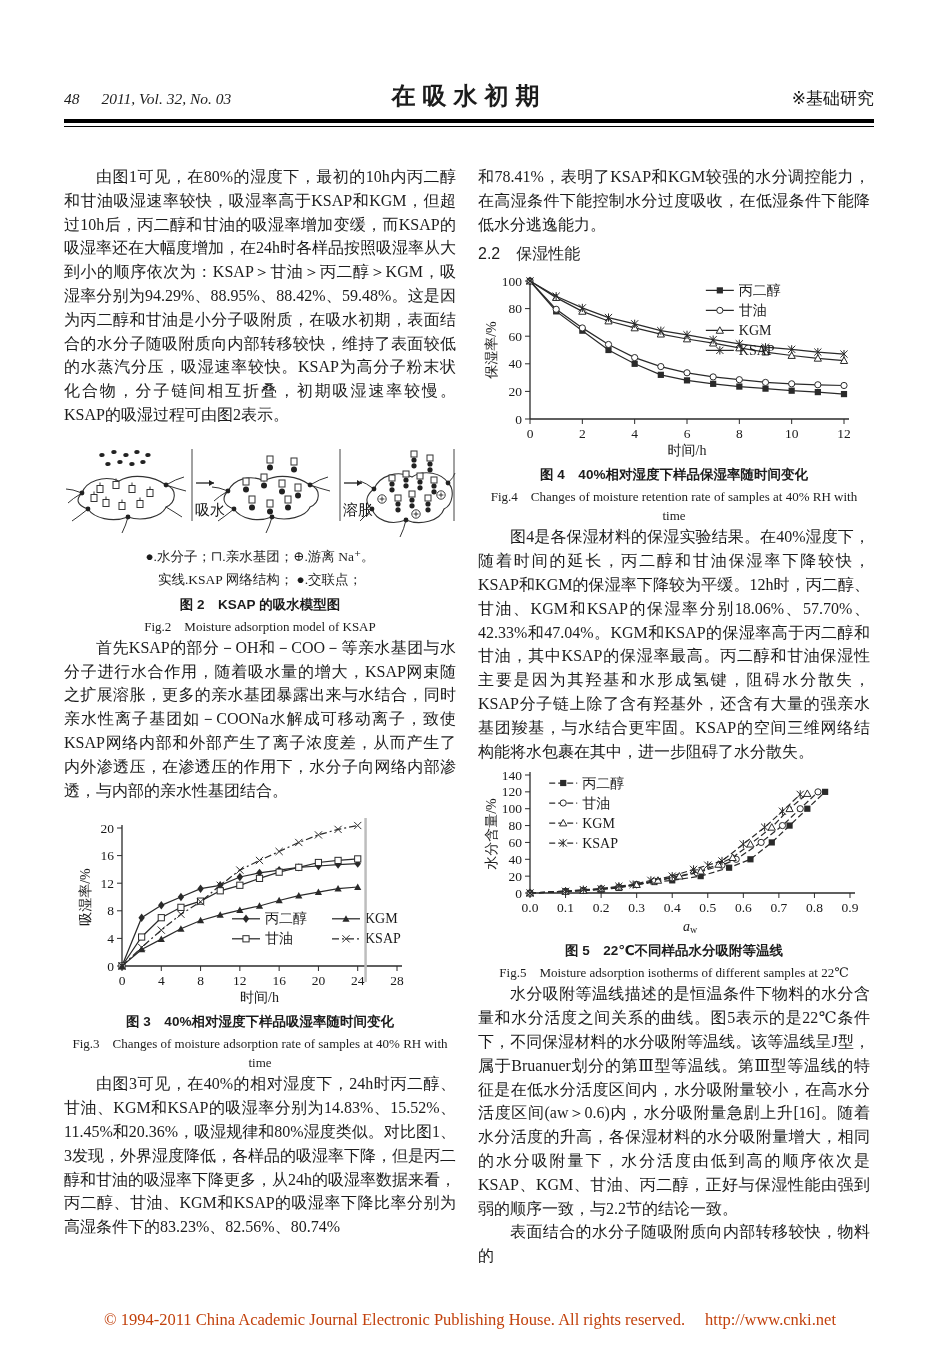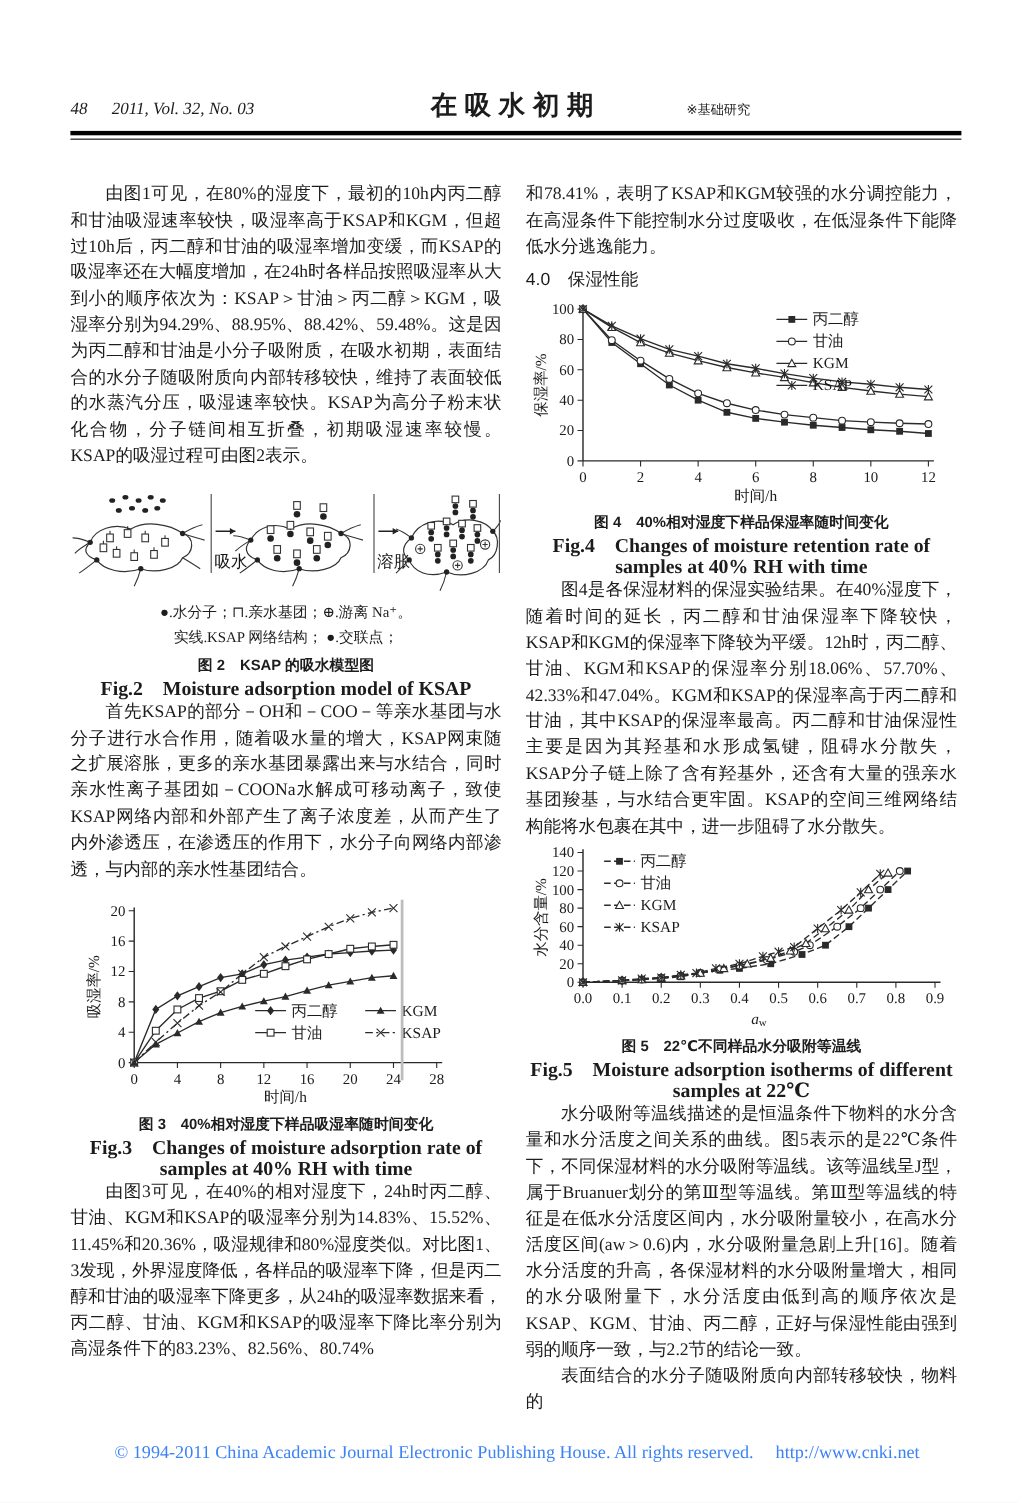--- a/index.html
+++ b/index.html
@@ -5,44 +5,44 @@
   html,body{margin:0;padding:0;background:#f6f6f4;}
   .page{width:940px;height:1366px;background:#fff;position:relative;margin:0 auto;
         font-family:"Liberation Serif","DejaVu Serif",serif;color:#1c1c1c;overflow:hidden;}
   .inner{padding:80px 66px 0 64px;}
   
   .hdr{display:flex;align-items:baseline;}
   .hdr-left{width:250px;font-style:italic;font-size:15.5px;white-space:nowrap;}
   .hdr-left .pg{margin-right:22px;}
   .hdr-center{flex:1;text-align:center;font-family:"Liberation Sans","DejaVu Sans",sans-serif;
               font-weight:bold;font-size:24px;letter-spacing:7px;}
-  .hdr-right{width:250px;text-align:left;font-family:"Liberation Sans","DejaVu Sans",sans-serif;font-size:12px;}
+  .hdr-right{width:250px;text-align:right;font-family:"Liberation Sans","DejaVu Sans",sans-serif;font-size:17px;}
   .rule-thick{margin-top:7px;border-top:4px solid #000;}
   .rule-thin{margin-top:3px;border-top:1.5px solid #000;}
   
   .columns{display:flex;gap:22px;margin-top:22px;}
   .col{width:392px;margin-top:16px;}
   p.body{font-size:16px;line-height:23.8px;text-align:justify;margin:0;}
   p.indent{text-indent:2em;}
   h3.sec{font-family:"Liberation Sans","DejaVu Sans",sans-serif;font-weight:normal;
          font-size:16px;margin:8px 0 6px 0;}
   figure{margin:0;text-align:center;}
   .figlegend{font-size:13.5px;line-height:19px;margin-top:4px;}
   .cap-zh{font-family:"Liberation Sans","DejaVu Sans",sans-serif;font-weight:bold;
           font-size:13.5px;margin-top:7px;line-height:18px;}
-  .cap-en{font-weight:bold;font-size:18px;line-height:19px;margin-top:3px;}
+  .cap-en{font-weight:normal;font-size:13px;line-height:19px;margin-top:3px;}
   .fig2-svg{display:block;margin:16px auto 0 auto;}
   .fig3-svg{display:block;margin:14px 0 0 8px;}
   .fig4-svg{display:block;margin:8px 0 0 0;}
   .fig5-svg{display:block;margin:4px 0 0 0;}
   .sp-a{margin-top:32px;}
   .sp-b{margin-top:30px;}
   .sp-c{margin-top:9px;}
   footer{position:absolute;left:0;right:0;bottom:36px;text-align:center;
-         color:#3b82f6;font-size:16.5px;}
+         color:#c2410c;font-size:16.5px;}
   footer .url{margin-left:20px;}
 </style>
 </head>
 <body>
 
 <div class="page">
   <div class="inner">
 
     <div class="hdr">
       <div class="hdr-left">
@@ -274,21 +274,21 @@
             </svg>
           <div class="cap-zh">图 3　40%相对湿度下样品吸湿率随时间变化</div>
           <div class="cap-en">Fig.3　Changes of moisture adsorption rate of samples at 40% RH with time</div>
         </figure>
 
         <p class="body indent sp-a">由图3可见，在40%的相对湿度下，24h时丙二醇、甘油、KGM和KSAP的吸湿率分别为14.83%、15.52%、11.45%和20.36%，吸湿规律和80%湿度类似。对比图1、3发现，外界湿度降低，各样品的吸湿率下降，但是丙二醇和甘油的吸湿率下降更多，从24h的吸湿率数据来看，丙二醇、甘油、KGM和KSAP的吸湿率下降比率分别为高湿条件下的83.23%、82.56%、80.74%</p>
       </div>
 
       <div class="col">
         <p class="body">和78.41%，表明了KSAP和KGM较强的水分调控能力，在高湿条件下能控制水分过度吸收，在低湿条件下能降低水分逃逸能力。</p>
-        <h3 class="sec">4.0　保湿性能</h3>
+        <h3 class="sec">2.2　保湿性能</h3>
 
         <figure>
           <svg class="fig4-svg" width="392" height="186">
               <line x1="52" y1="5" x2="52" y2="146" stroke="#2a2a2a" stroke-width="1.3"></line>
               <line x1="52" y1="146" x2="371" y2="146" stroke="#2a2a2a" stroke-width="1.3"></line>
               <line x1="52" y1="146" x2="52" y2="151" stroke="#2a2a2a"></line>
               <text x="52" y="165" text-anchor="middle" font-size="13.5" font-family="&quot;Liberation Serif&quot;,serif" fill="#1a1a1a">0</text>
               <line x1="104.33333333333333" y1="146" x2="104.33333333333333" y2="151" stroke="#2a2a2a"></line>
               <text x="104.33333333333333" y="165" text-anchor="middle" font-size="13.5" font-family="&quot;Liberation Serif&quot;,serif" fill="#1a1a1a">2</text>
               <line x1="156.66666666666666" y1="146" x2="156.66666666666666" y2="151" stroke="#2a2a2a"></line>

